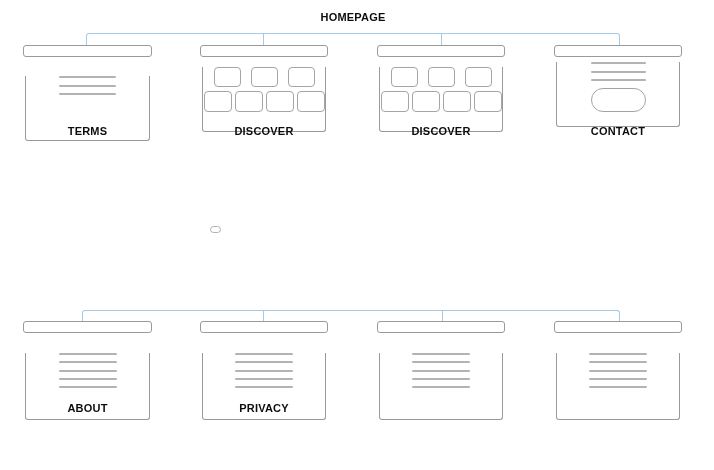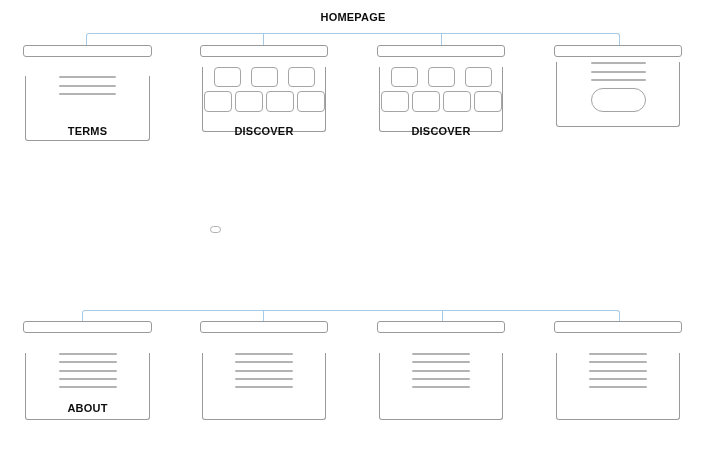--- a/index.html
+++ b/index.html
@@ -127,20 +127,21 @@
     <div class="panel-header"></div>
     <div class="panel-body">
       <div class="wire-lines lines-contact">
         <div class="wire-line"></div>
         <div class="wire-line"></div>
         <div class="wire-line"></div>
       </div>
       <div class="pill"></div>
     </div>
   </div>
+  <div class="node-label label-top" style="left:544px;width:148px;">CONTACT</div>
 
   <div class="mini-node"></div>
 
   <div class="bracket bracket-bottom">
     <div class="drop" style="left:180px;"></div>
     <div class="drop" style="left:359px;"></div>
   </div>
 
   <div class="panel row-bottom" style="left:23px;top:321px;">
     <div class="panel-header"></div>
@@ -161,20 +162,21 @@
     <div class="panel-body">
       <div class="wire-lines lines-legal">
         <div class="wire-line"></div>
         <div class="wire-line"></div>
         <div class="wire-line"></div>
         <div class="wire-line"></div>
         <div class="wire-line"></div>
       </div>
     </div>
   </div>
+  <div class="node-label label-bottom" style="left:190px;width:148px;">PRIVACY</div>
 
   <div class="panel row-bottom" style="left:377px;top:321px;width:128px;">
     <div class="panel-header"></div>
     <div class="panel-body">
       <div class="wire-lines lines-legal">
         <div class="wire-line"></div>
         <div class="wire-line"></div>
         <div class="wire-line"></div>
         <div class="wire-line"></div>
         <div class="wire-line"></div>

